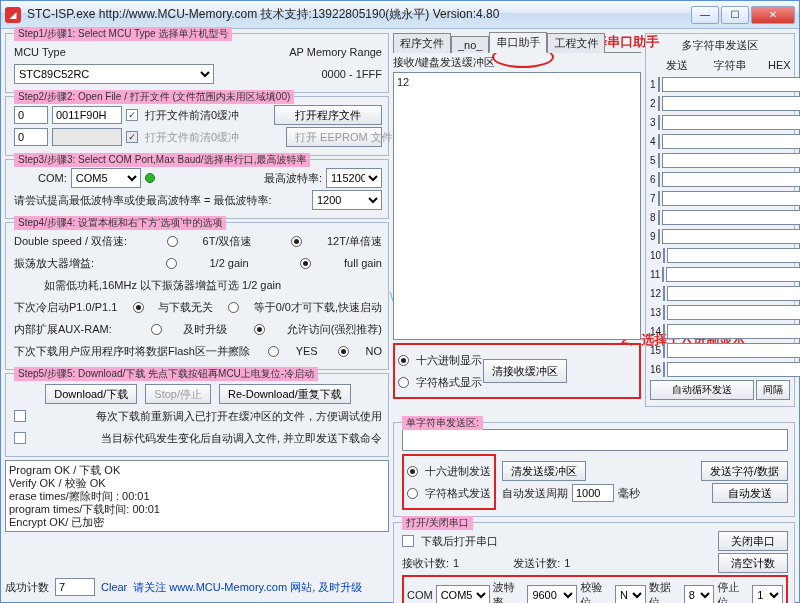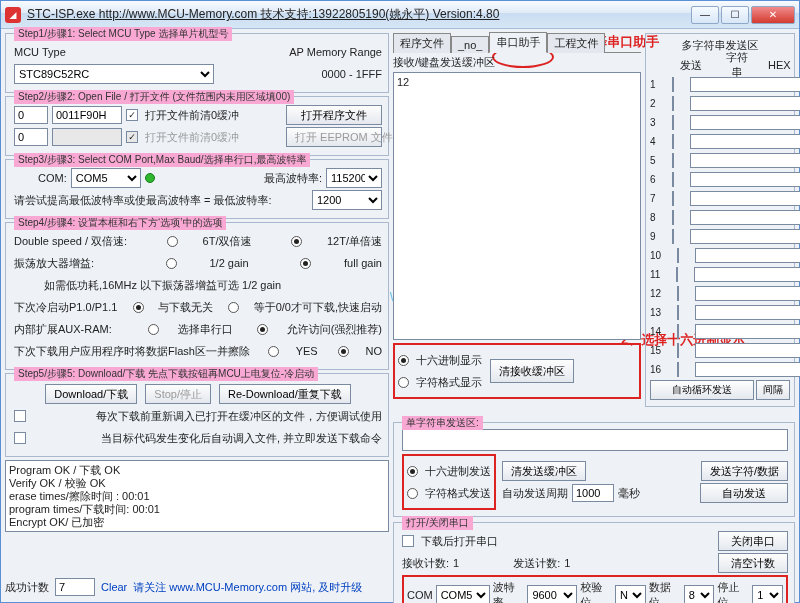--- a/index.html
+++ b/index.html
@@ -1,20 +1,20 @@
 <!DOCTYPE html>
 <html><head>
 <meta charset="utf-8">
 <style>
 *{box-sizing:border-box;margin:0;padding:0;font-family:'Microsoft YaHei','SimSun',Arial,sans-serif;}
 body{background:#fff;font-size:11px;overflow:hidden;}
 .window{width:800px;height:603px;border:1px solid #5a8fd6;background:#eef2f7;position:relative;}
 .titlebar{height:28px;background:linear-gradient(#f8fbff,#dfeaf7 45%,#c9ddf2 46%,#d6e6f5);display:flex;align-items:center;padding:0 4px;border-bottom:1px solid #a6bdd9;}
 .titlebar-icon{width:16px;height:16px;background:#d33;border-radius:3px;margin-right:6px;display:flex;align-items:center;justify-content:center;color:#fff;font-size:9px;}
-.title-text{flex:1;font-size:12px;color:#222;white-space:nowrap;overflow:hidden;text-decoration:underline;}
+.title-text{flex:1;font-size:12px;color:#222;white-space:nowrap;overflow:hidden;}
 .winbtns{display:flex;gap:2px;}
 .winbtn{width:28px;height:18px;border:1px solid #8fa8c8;background:linear-gradient(#f5faff,#d8e7f7);border-radius:2px;display:flex;align-items:center;justify-content:center;font-size:10px;cursor:pointer;}
 .winbtn.close{background:linear-gradient(#f08b8b,#d43b2f);color:#fff;width:44px;}
 .client{position:absolute;top:28px;left:0;right:0;bottom:0;padding:4px;display:flex;gap:4px;}
 .left-col{width:384px;display:flex;flex-direction:column;gap:3px;}
 .right-col{flex:1;display:flex;flex-direction:column;gap:3px;}
 .gbox{border:1px solid #a9b8cc;background:#eef2f7;padding:6px 6px 6px 8px;position:relative;}
 .gbox-title{position:absolute;top:-7px;left:8px;background:#f9a8d4;padding:0 4px;font-size:10px;color:#333;}
 .row{display:flex;align-items:center;gap:4px;margin:2px 0;min-height:20px;justify-content:space-between;}
 label,span,div{font-size:11px;color:#222;}
@@ -27,21 +27,21 @@
 .radio.on::after{content:'';width:5px;height:5px;background:#222;border-radius:50%;}
 .greenled{width:10px;height:10px;background:#2fb82f;border-radius:50%;border:1px solid #1a7a1a;display:inline-block;}
 .text-area{border:1px solid #7a8aa0;background:#fff;padding:3px;font-family:'Courier New',monospace;font-size:11px;line-height:13px;}
 .tab-bar{display:flex;border-bottom:1px solid #888;height:20px;align-items:flex-end;}
 .tab{border:1px solid #888;border-bottom:none;padding:2px 6px;background:#e4e8ee;font-size:11px;cursor:pointer;position:relative;top:1px;}
 .tab.active{background:#eef2f7;border-bottom:1px solid #eef2f7;}
 .redbox{border:2px solid #d22;}
 .red-oval{position:absolute;border:2px solid #d22;border-radius:50%;pointer-events:none;}
 .anno{position:absolute;color:#d22;font-size:13px;font-weight:bold;pointer-events:none;}
 .multi-send{border:1px solid #a9b8cc;padding:4px;}
-.multi-row{display:flex;align-items:center;gap:16px;height:18px;margin-bottom:1px;}
+.multi-row{display:flex;align-items:center;gap:2px;height:18px;margin-bottom:1px;}
 .multi-row .num{width:14px;text-align:right;font-size:10px;}
 .multi-row input{flex:1;height:15px;font-size:10px;}
 .multi-row .sendcell{width:22px;height:15px;border:1px solid #7a8aa0;background:#f5f5f5;}
 .statusbar{position:absolute;left:4px;right:4px;bottom:4px;height:22px;display:flex;align-items:center;gap:6px;font-size:11px;}
 .bluelink{color:#0040c0;}
 </style>
 </head>
 <body>
 
 <div class="window">
@@ -79,21 +79,21 @@
         </div>
       </div>
 
       <div class="gbox">
         <div class="gbox-title">Step2/步骤2: Open File / 打开文件 (文件范围内未用区域填00)</div>
         <div class="row">
           <input type="text" style="width: 34px;" value="0">
           <input type="text" style="width: 70px;" value="0011F90H">
           <span class="chk">✓</span>
           <span>打开文件前清0缓冲</span>
-          <button class="btn" style="margin-left:auto;width:96px">打开程序文件</button>
+          <button class="btn" style="margin-left:auto;width:108px">打开程序文件</button>
         </div>
         <div class="row">
           <input type="text" style="width: 34px;" value="0">
           <input type="text" style="width: 70px; background: rgb(232, 232, 232);">
           <span class="chk" style="background:#e8e8e8">✓</span>
           <span style="color:#999">打开文件前清0缓冲</span>
           <button class="btn disabled" style="margin-left:auto;width:96px">打开 EEPROM 文件</button>
         </div>
       </div>
 
@@ -134,21 +134,21 @@
         <div class="row">
           <span>下次冷启动P1.0/P1.1</span>
           <span style="margin-left:4px" class="radio on"></span>
             <span>与下载无关</span>
           <span style="margin-left:4px" class="radio"></span>
             <span>等于0/0才可下载,快速启动</span>
         </div>
         <div class="row">
           <span>内部扩展AUX-RAM:</span>
           <span style="margin-left:20px" class="radio"></span>
-            <span>选择串行口</span>
+            <span>及时升级</span>
           <span style="margin-left:8px" class="radio on"></span>
             <span>允许访问(强烈推荐)</span>
         </div>
         <div class="row">
           <span>下次下载用户应用程序时将数据Flash区一并擦除</span>
           <span style="margin-left:4px" class="radio"></span>
             <span>YES</span>
           <span style="margin-left:6px" class="radio on"></span>
             <span>NO</span>
         </div>
@@ -185,21 +185,21 @@
 
         <div style="flex:1;display:flex;flex-direction:column">
           <div class="tab-bar">
             <div class="tab">程序文件</div>
             <div class="tab">_no_</div>
             <div class="tab active">串口助手</div>
             <div class="tab">工程文件</div>
           </div>
           <div style="font-size:11px;margin:2px 0">接收/键盘发送缓冲区</div>
           <div class="text-area" style="height:268px"><span>12</span></div>
-          <div class="redbox" style="display:flex;align-items:center;padding:3px;margin-top:3px;gap:8px">
+          <div class="redbox" style="display:flex;align-items:center;padding:3px;margin-top:3px;gap:1px">
             <div>
               <div class="row">
                   <span class="radio on"></span>
                   <span>十六进制显示</span>
                 </div>
               <div class="row">
                   <span class="radio"></span>
                   <span>字符格式显示</span>
                 </div>
             </div>
@@ -320,21 +320,21 @@
           </div>
           <div style="flex:1">
             <div class="row">
               <button class="btn">清发送缓冲区</button>
               <button class="btn" style="margin-left:auto">发送字符/数据</button>
             </div>
             <div class="row">
               <span>自动发送周期</span>
               <input type="text" style="width: 42px;" value="1000">
               <span>毫秒</span>
-              <button class="btn" style="margin-left:auto;width:88px">自动发送</button>
+              <button class="btn" style="margin-left:auto;width:76px">自动发送</button>
             </div>
           </div>
         </div>
       </div>
 
       <div class="gbox" style="margin-top:2px">
         <div class="gbox-title">打开/关闭串口</div>
         <div class="row">
           <span class="chk"></span>
             <span>下载后打开串口</span>

